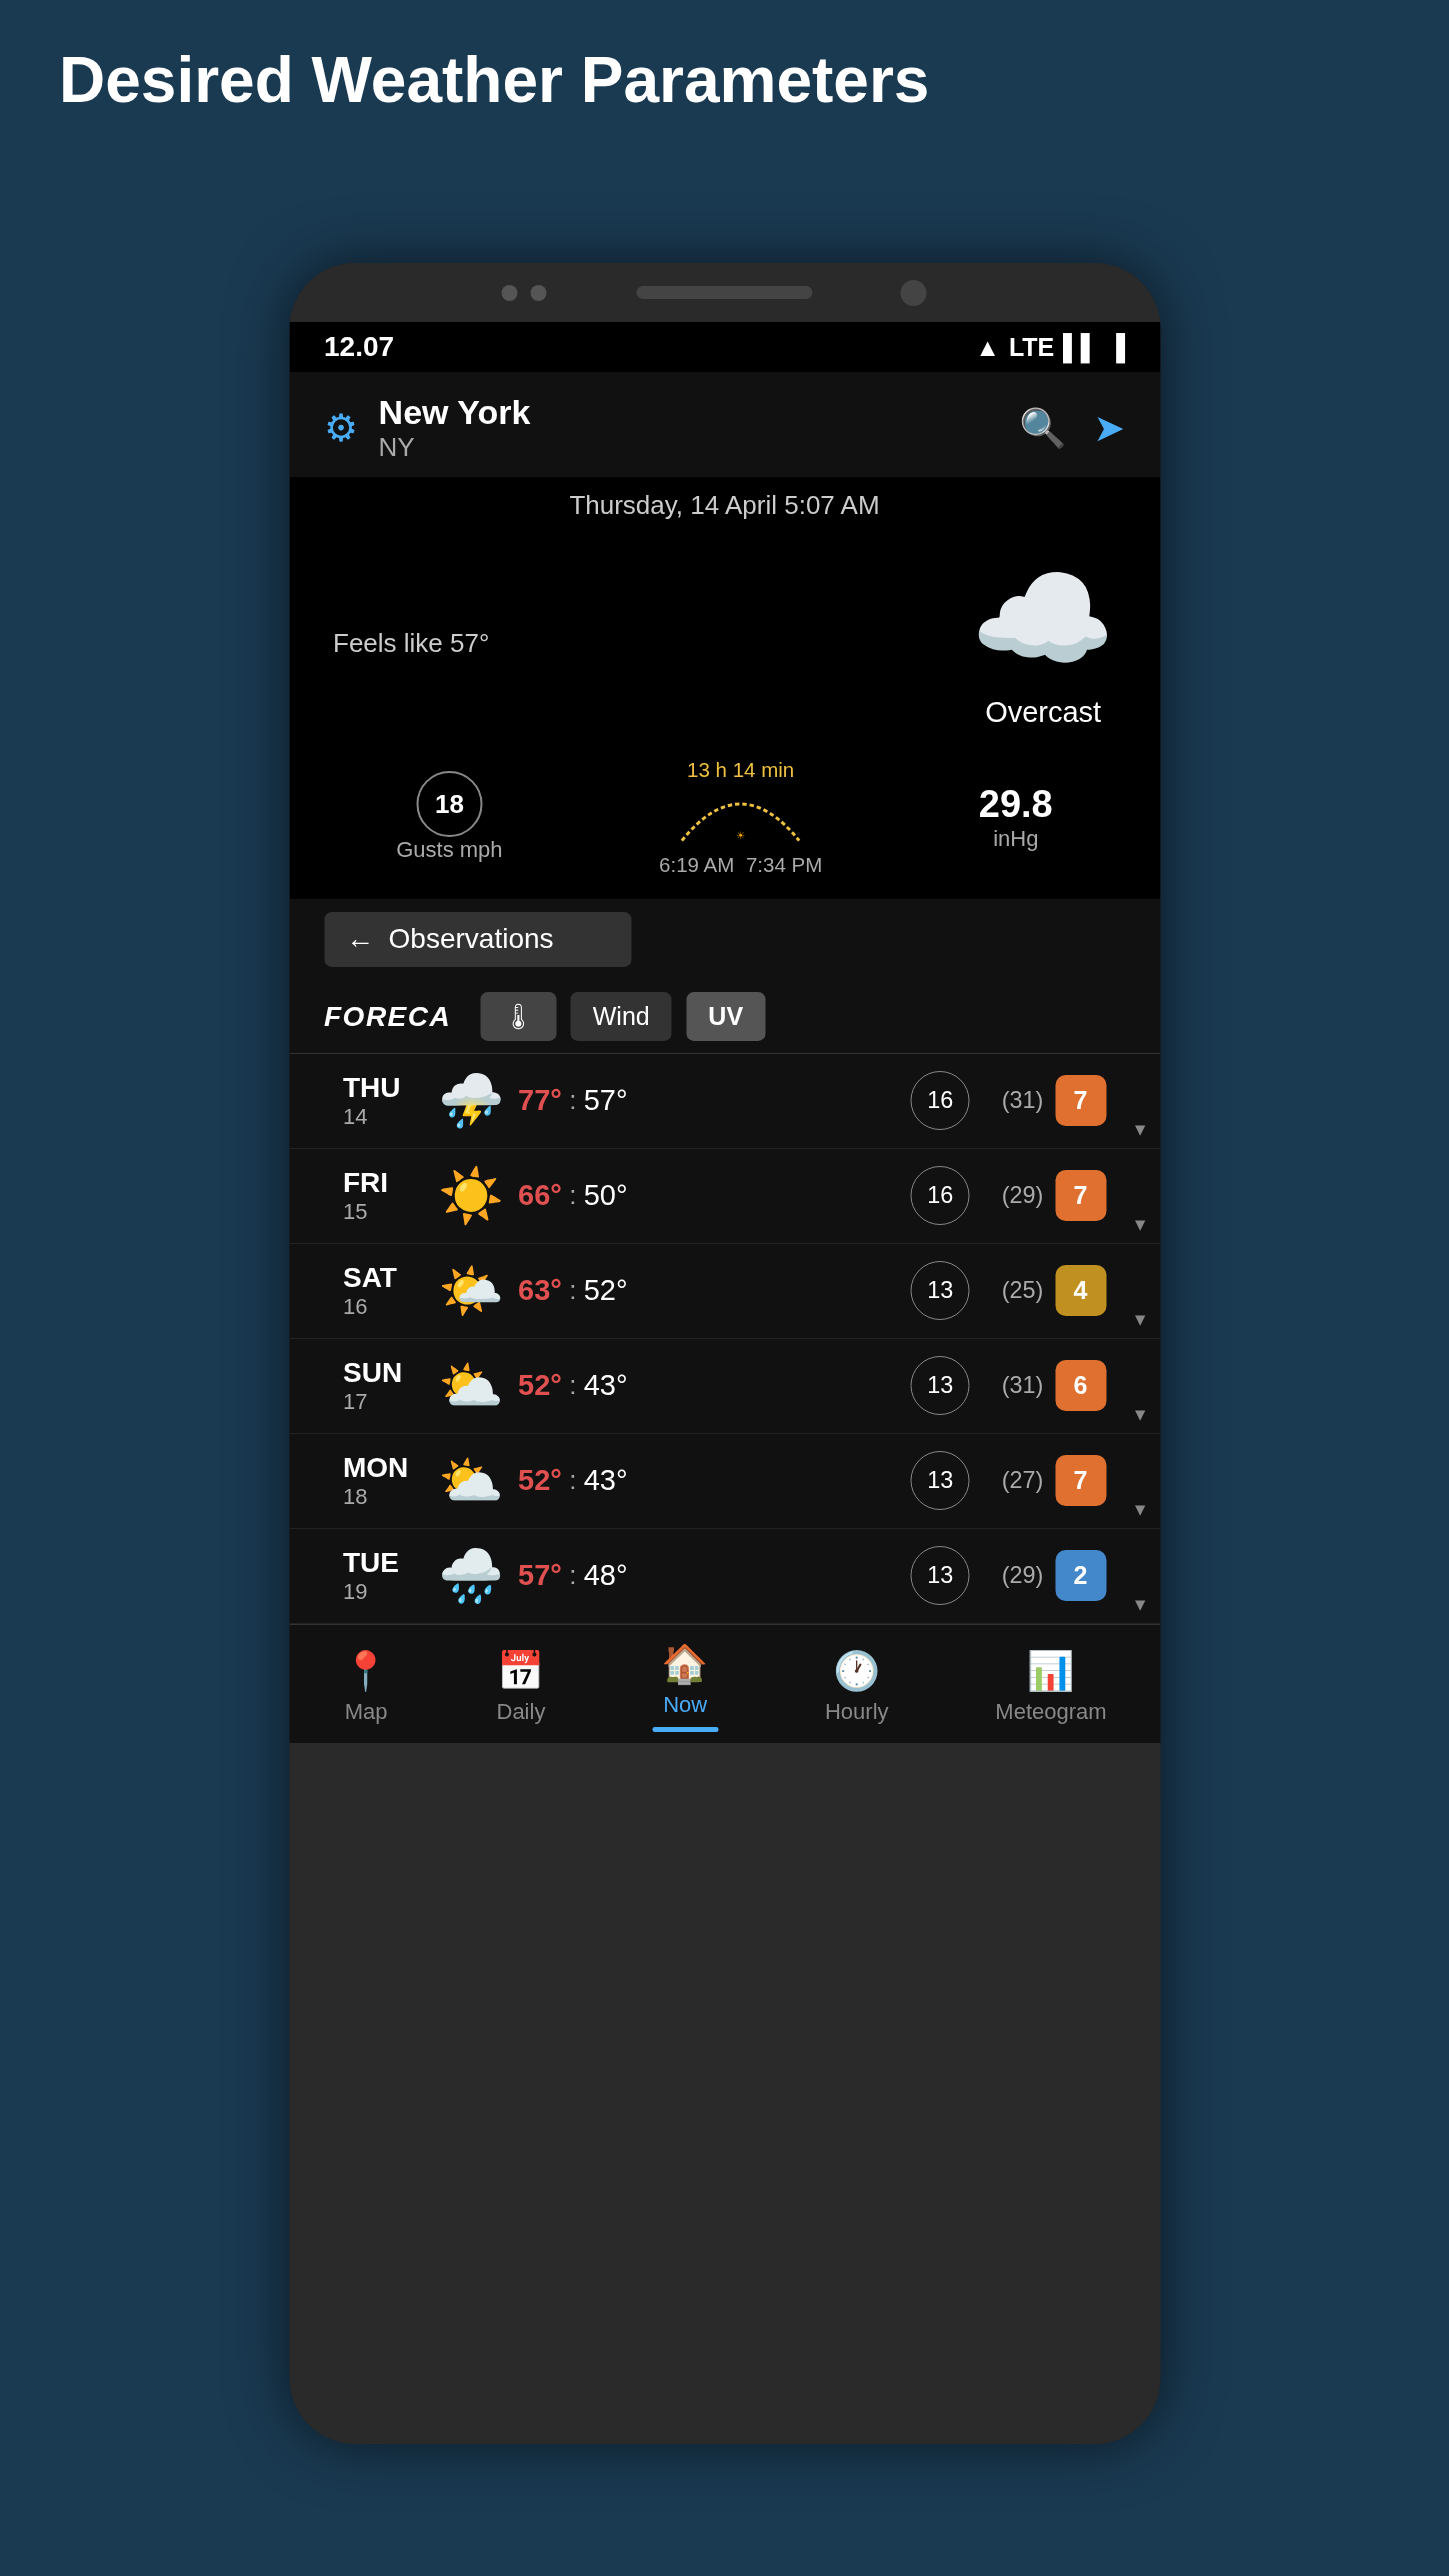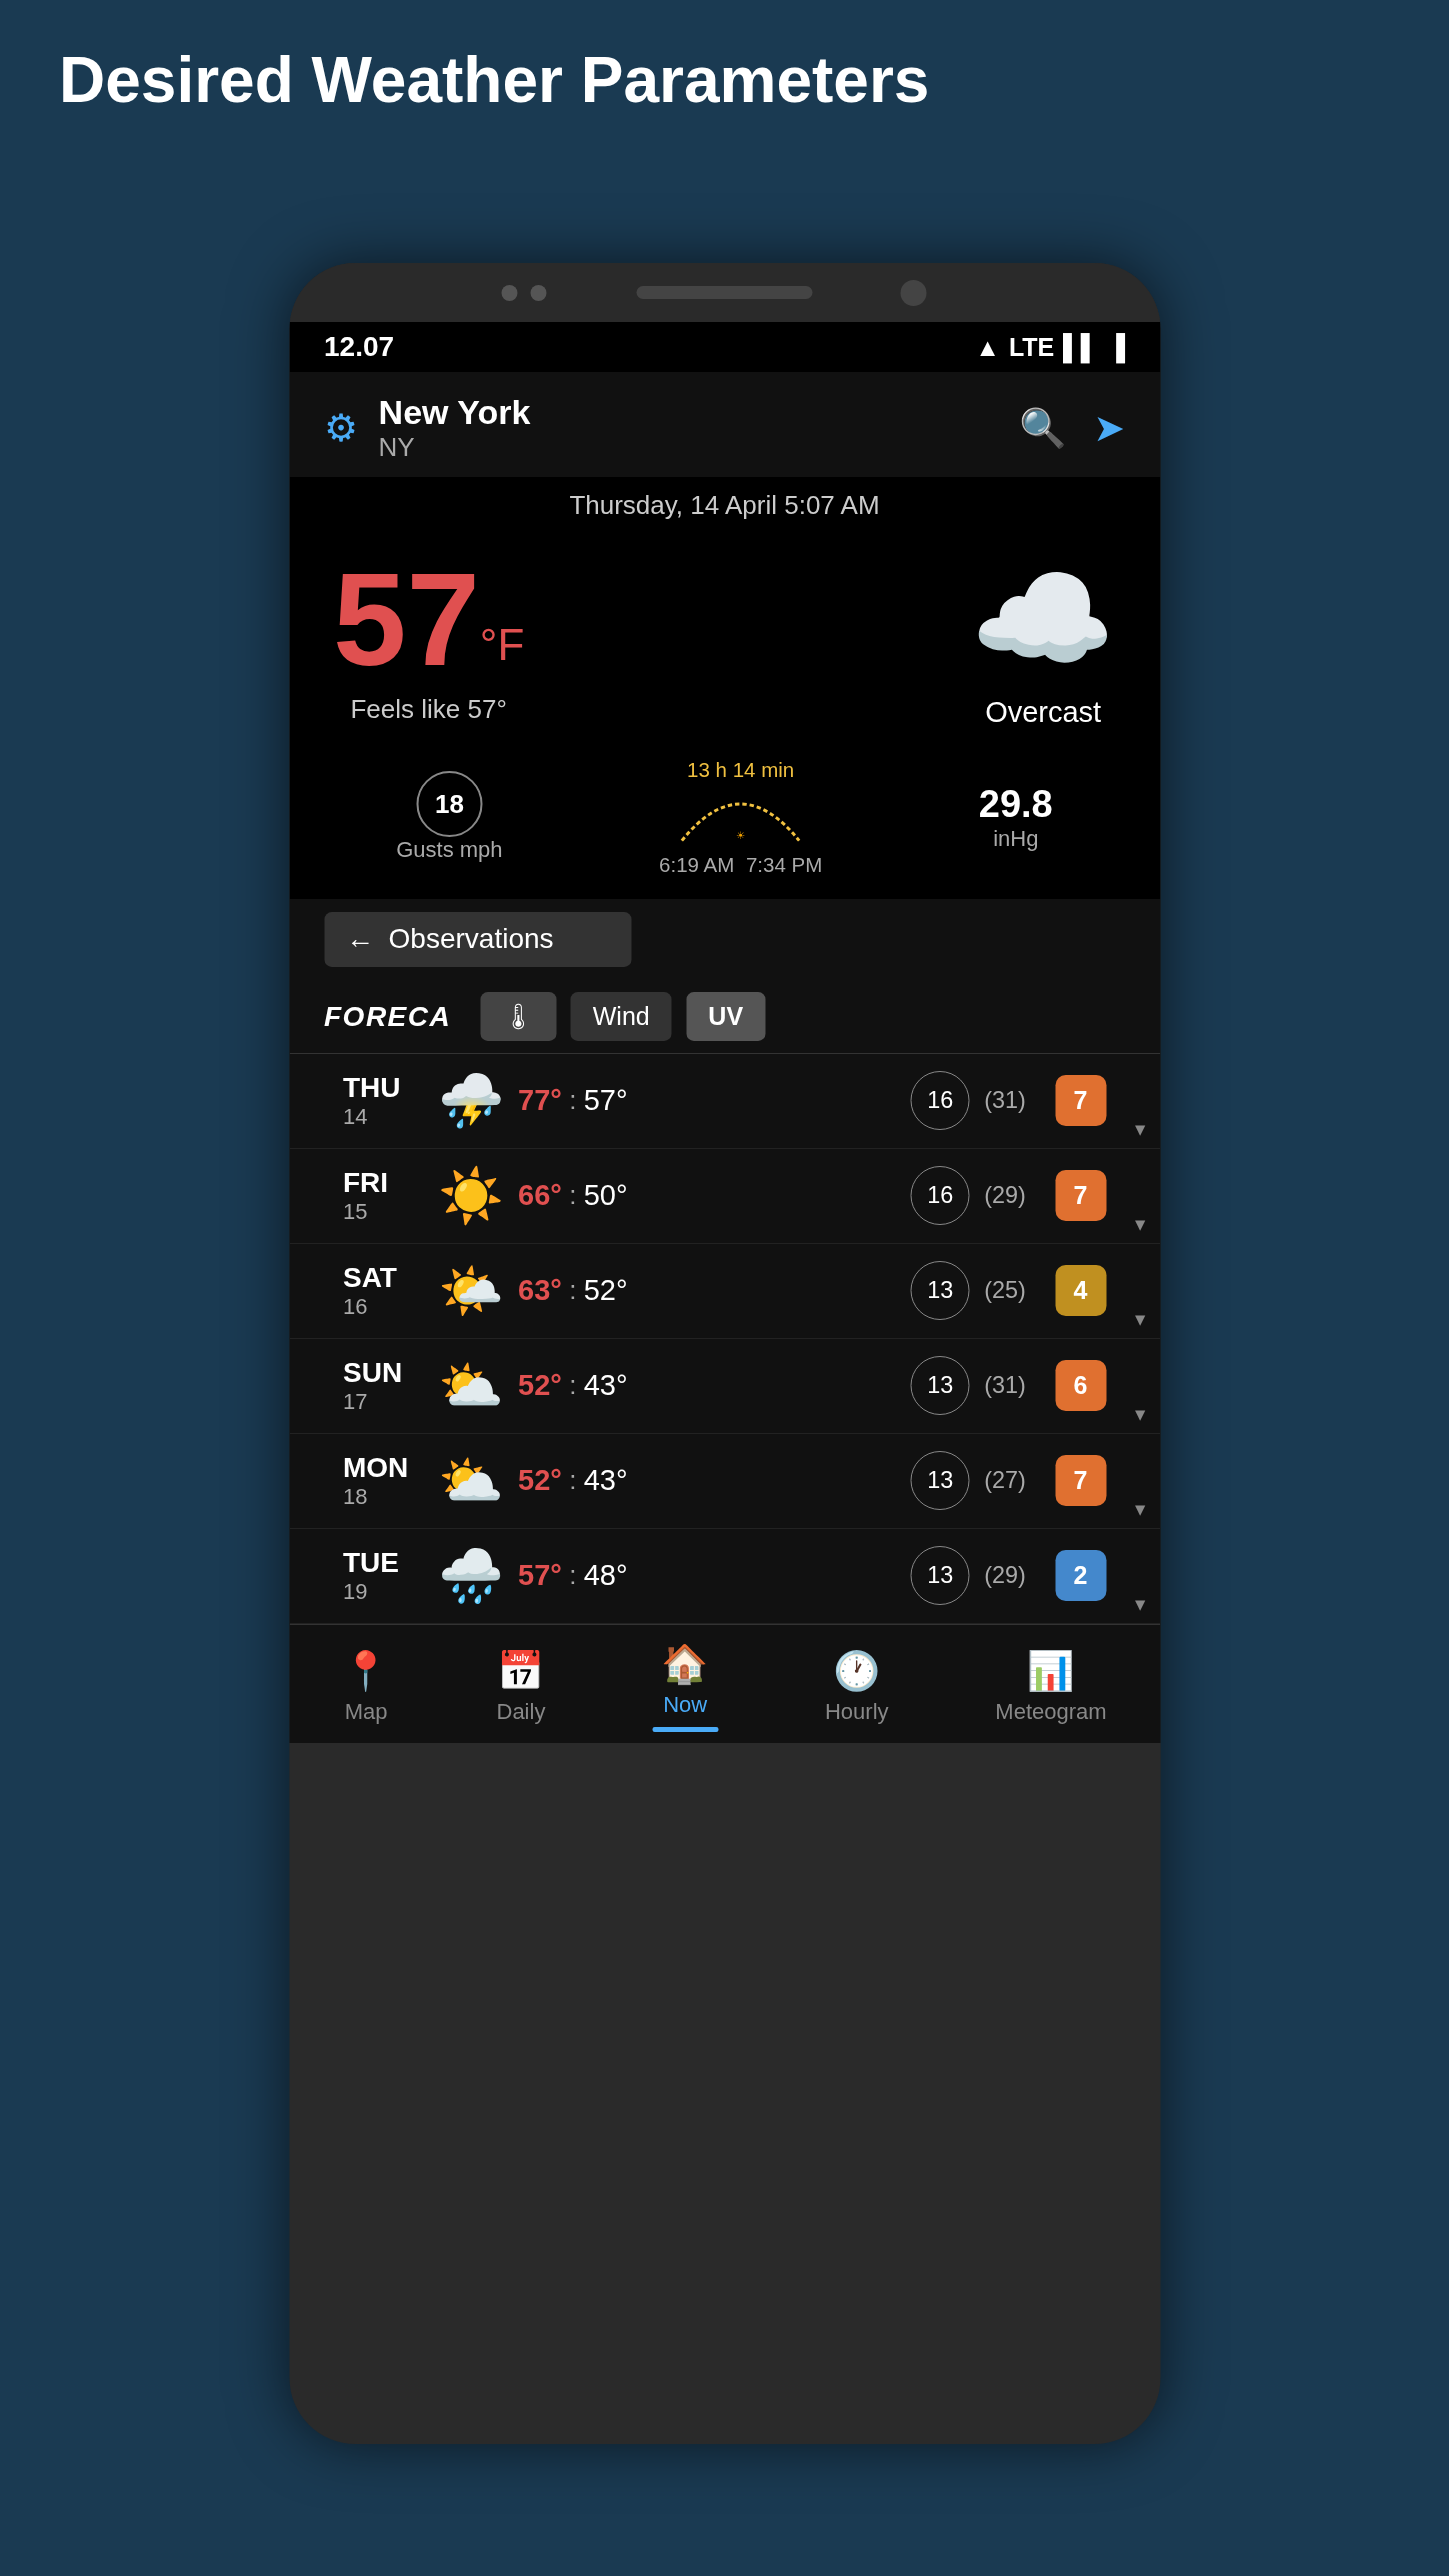--- a/index.html
+++ b/index.html
@@ -352,21 +352,21 @@
       align-items: center;
       justify-content: center;
       color: white;
       font-size: 23.4px;
       margin: 0 14.6px;
     }
     .wind-gust {
       color: #aaa;
       font-size: 23.4px;
       width: 59px;
-      text-align: left;
+      text-align: right;
     }
     .uv-badge {
       width: 51px;
       height: 51px;
       border-radius: 10.2px;
       display: flex;
       align-items: center;
       justify-content: center;
       color: white;
       font-size: 25px;
@@ -479,23 +479,20 @@
       <div class="header-right">
         <span class="header-icon">🔍</span>
         <span class="header-icon">➤</span>
       </div>
     </div>
 
     <div class="date-row">Thursday, 14 April 5:07 AM</div>
 
     <div class="temp-section">
       <div class="temp-left">
-        <div>
-          <span class="temp-value">57</span><span class="temp-unit">°F</span>
-        </div>
         <div class="feels-like">Feels like 57°</div>
       </div>
       <div class="weather-right">
         <div class="weather-icon-large">☁️</div>
         <div class="weather-desc">Overcast</div>
       </div>
     </div>
 
     <div class="detail-row">
 

